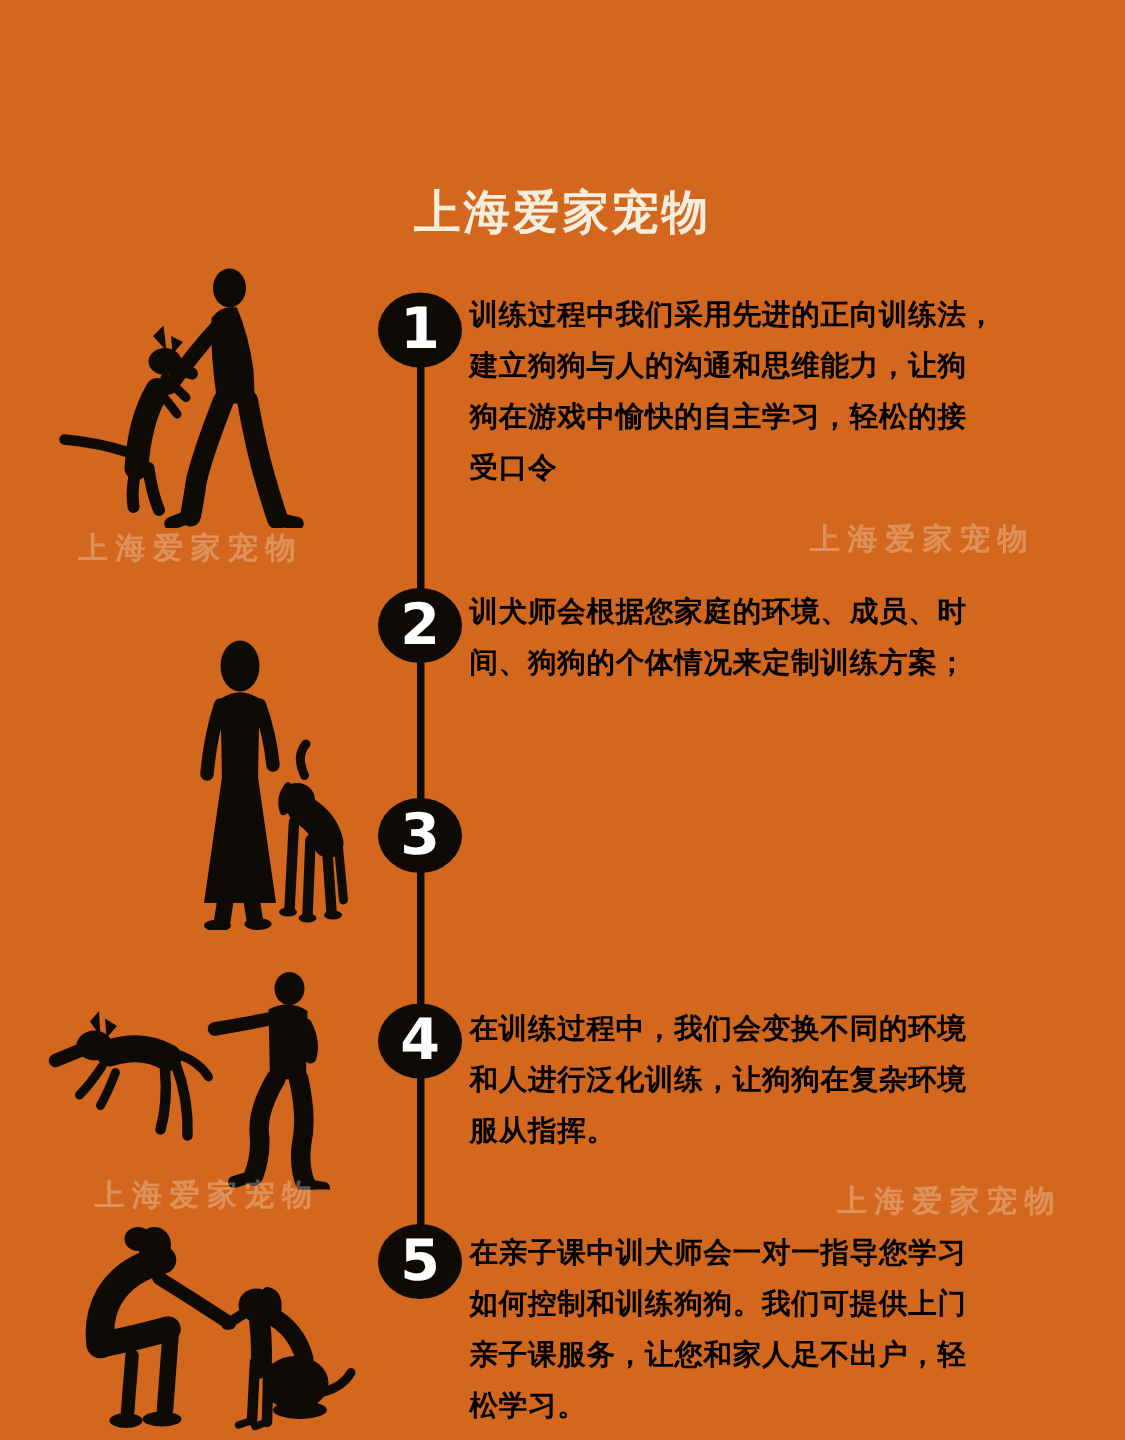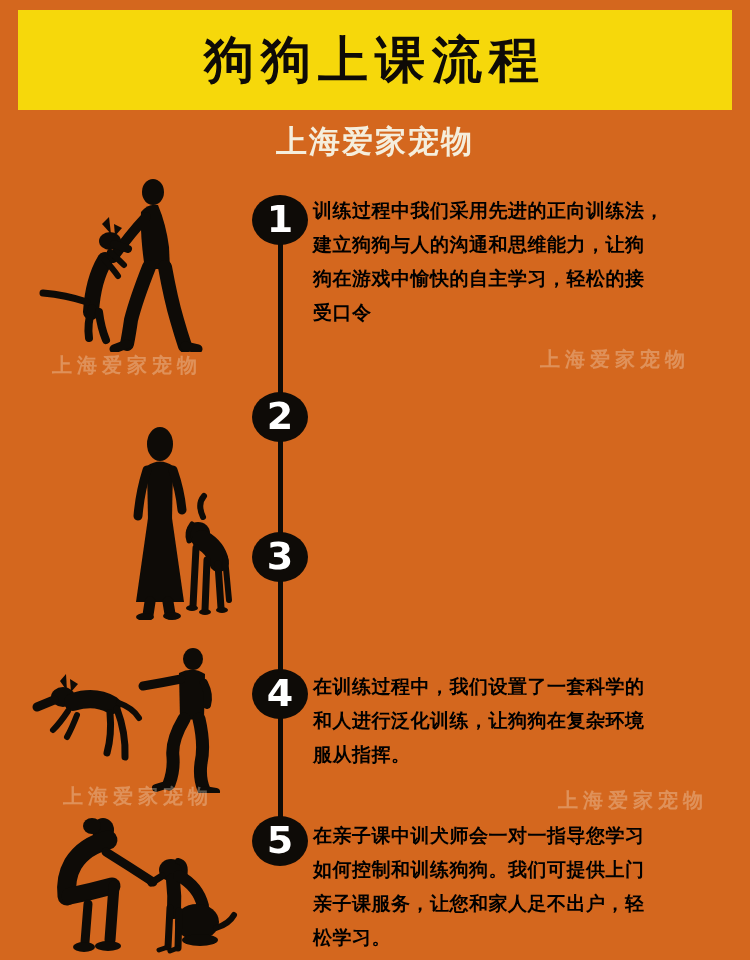--- a/index.html
+++ b/index.html
@@ -46,23 +46,20 @@
   .s1{left:30px;top:172px;width:220px;height:180px}
   .s2{left:60px;top:420px;width:180px;height:200px}
   .s3{left:20px;top:645px;width:220px;height:148px}
   .s4{left:40px;top:800px;width:200px;height:158px}
 </style>
 </head>
 <body>
 
 <div class="poster">
 
-  <div class="banner">
-    <h1 class="banner-title">狗狗上课流程</h1>
-  </div>
 
   <div class="subtitle">上海爱家宠物</div>
 
   <svg class="sil s1" viewBox="0 0 220 180">
     <g fill="#0E0B07" stroke="#0E0B07" stroke-linecap="round" stroke-linejoin="round">
       <ellipse cx="123" cy="20" rx="11" ry="13" stroke="none"></ellipse>
       <path d="M111 40 Q118 31 128 33 Q136 52 139 75 L140 97 L115 97 Q110 65 111 40 Z" stroke="none"></path>
       <path d="M116 45 Q100 62 83 86" stroke-width="10" fill="none"></path>
       <path d="M119 95 Q106 128 101 148 Q99 162 97 172" stroke-width="14" fill="none"></path>
       <path d="M97 172 L84 177" stroke-width="9" fill="none"></path>
@@ -170,21 +167,23 @@
       <span>4</span>
     </div>
   <div class="step-circle c5">
       <span>5</span>
     </div>
 
   <div class="step-text t1">训练过程中我们采用先进的正向训练法，
 建立狗狗与人的沟通和思维能力，让狗
 狗在游戏中愉快的自主学习，轻松的接
 受口令</div>
-  <div class="step-text t4">在训练过程中，我们设置了一套科学的
+  <div class="step-text t2">训犬师会根据您家庭的环境、成员、时
+间、狗狗的个体情况来定制训练方案；</div>
+  <div class="step-text t4">在训练过程中，我们会变换不同的环境
 和人进行泛化训练，让狗狗在复杂环境
 服从指挥。</div>
   <div class="step-text t5">在亲子课中训犬师会一对一指导您学习
 如何控制和训练狗狗。我们可提供上门
 亲子课服务，让您和家人足不出户，轻
 松学习。</div>
 
   <div class="wm wm1">上海爱家宠物</div>
   <div class="wm wm2">上海爱家宠物</div>
   <div class="wm wm3">上海爱家宠物</div>

